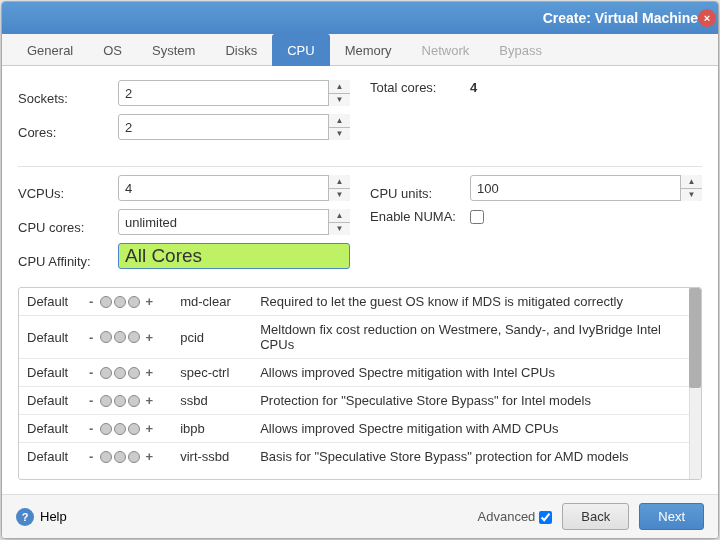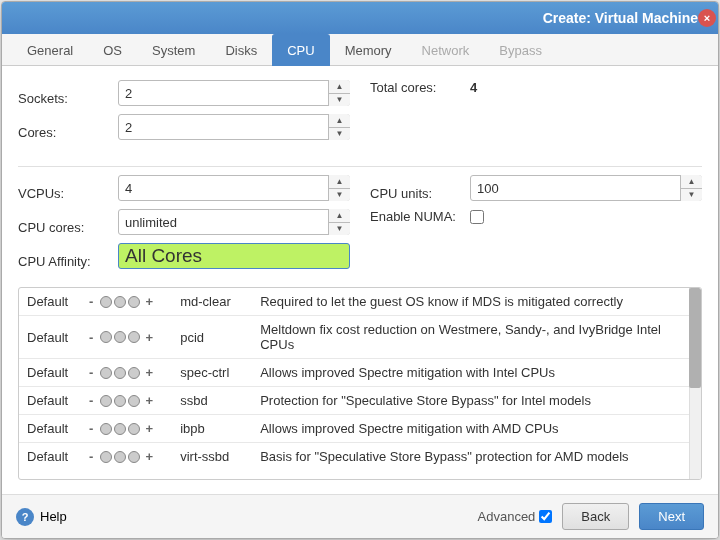--- a/index.html
+++ b/index.html
@@ -300,21 +300,21 @@
       font-weight: bold;
       cursor: pointer;
     }
     .footer-right {
       display: flex;
       align-items: center;
       gap: 10px;
     }
     .advanced-check {
       display: flex;
-      align-items: center;
+      align-items: flex-end;
       gap: 4px;
       font-size: 13px;
       color: #555;
     }
     .btn {
       padding: 5px 18px;
       border-radius: 3px;
       border: 1px solid;
       font-size: 13px;
       cursor: pointer;

